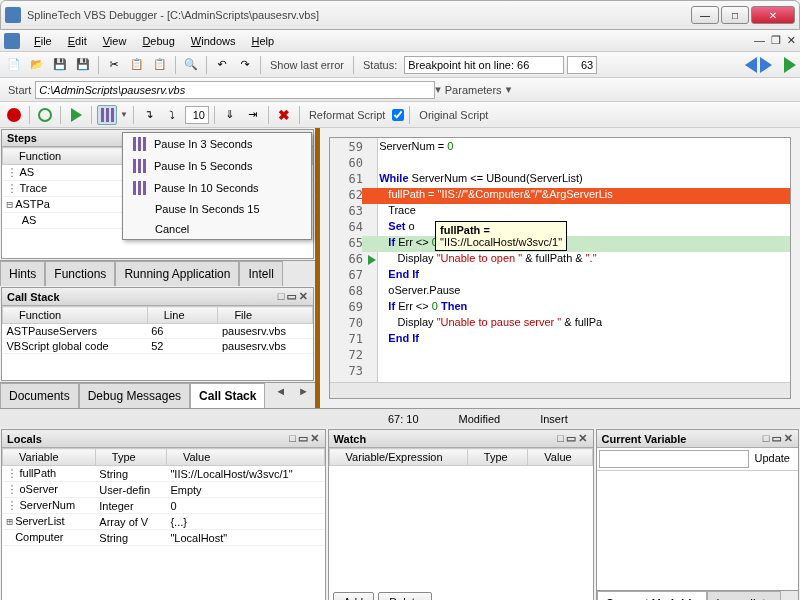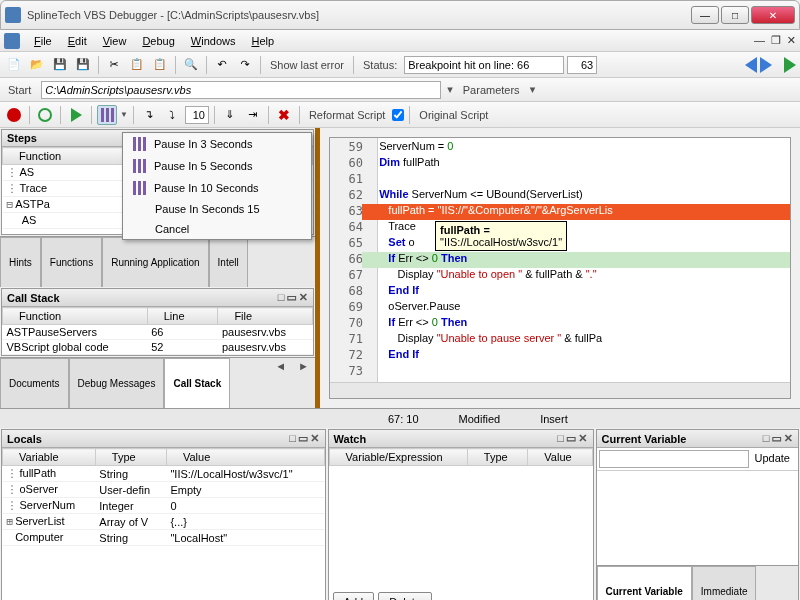--- a/index.html
+++ b/index.html
@@ -17,39 +17,39 @@
 .mdibtns{margin-left:auto;display:flex;gap:6px;color:#333}
 .toolbar{height:26px;background:linear-gradient(to bottom,#fafafa,#eaeaea);border-bottom:1px solid #ccc;display:flex;align-items:center;padding:0 4px;gap:3px}
 .tbtn{width:20px;height:20px;display:flex;align-items:center;justify-content:center;border-radius:2px}
 .sep{width:1px;height:18px;background:#bbb;margin:0 2px}
 .tlabel{color:#444;padding:0 4px}
 .tinput{border:1px solid #aaa;height:18px;padding:0 3px;background:#fff}
 .navbtn{width:0;height:0;border-style:solid}
 .navbtn.left{border-width:8px 12px 8px 0;border-color:transparent #3a7bd5 transparent transparent}
 .navbtn.right{border-width:8px 0 8px 12px;border-color:transparent transparent transparent #3a7bd5}
 .navbtn.go{border-width:8px 0 8px 12px;border-color:transparent transparent transparent #2a9d3f}
-.toolbar2{height:24px;background:linear-gradient(to bottom,#fafafa,#eaeaea);border-bottom:1px solid #ccc;display:flex;align-items:center;padding:0 4px;gap:6px}
+.toolbar2{height:24px;background:linear-gradient(to bottom,#fafafa,#eaeaea);border-bottom:1px solid #ccc;display:flex;align-items:center;padding:0 4px;gap:0}
 .debugbar{height:26px;background:linear-gradient(to bottom,#fafafa,#eaeaea);border-bottom:1px solid #ccc;display:flex;align-items:center;padding:0 4px;gap:3px}
 .rec{width:14px;height:14px;background:#c00;border-radius:50%}
 .circ{width:14px;height:14px;border:2px solid #2a9d3f;border-radius:50%}
 .play{width:0;height:0;border-width:7px 0 7px 11px;border-style:solid;border-color:transparent transparent transparent #2a9d3f}
 .pauseicon{display:flex;gap:2px}
 .pauseicon span{width:3px;height:14px;background:#7a5ca8}
 .xbtn{color:#c00;font-weight:bold;font-size:14px}
 .chk{width:12px;height:12px}
 .main{display:flex;height:280px}
 .leftpane{width:320px;display:flex;flex-direction:column;border-right:5px solid #a16207}
 .panel{border:1px solid #999;margin:1px;background:#fff;display:flex;flex-direction:column}
 .panelhead{background:linear-gradient(to bottom,#f0f0f0,#d8d8d8);padding:2px 5px;font-weight:bold;border-bottom:1px solid #aaa;display:flex;align-items:center}
 .panelhead .pbtns{margin-left:auto;display:flex;gap:2px;font-size:9px;color:#555}
 .table{width:100%;border-collapse:collapse;font-size:11px}
 .table th{background:linear-gradient(to bottom,#f8f8f8,#e0e0e0);border:1px solid #ccc;padding:2px 16px;text-align:left;font-weight:normal}
 .table td{padding:1px 4px;border-bottom:1px solid #f0f0f0}
 .tabs{display:flex;background:#e8e8e8;border-top:1px solid #999}
-.tab{padding:19px 8px;border:1px solid #aaa;border-bottom:none;background:#e0e0e0;font-size:10px}
+.tab{padding:5px 8px;border:1px solid #aaa;border-bottom:none;background:#e0e0e0;font-size:12px}
 .tab.active{background:#fff;font-weight:bold}
 .editor{flex:1;background:#fff;border:1px solid #999;margin:9px;position:relative;overflow:hidden}
 .gutter{position:absolute;left:0;top:0;width:48px;background:#f0f0f0;border-right:1px solid #ccc;height:100%;padding-top:2px}
 .lineno{height:16px;text-align:right;padding-right:14px;color:#666;font-family:Consolas,monospace;font-size:12px;position:relative}
 .lineno.current::after{content:"";position:absolute;right:1px;top:3px;width:0;height:0;border-width:5px 0 5px 8px;border-style:solid;border-color:transparent transparent transparent #2a9d3f}
 .code{position:absolute;left:32px;top:0;right:0;padding-top:2px;font-family:Consolas,monospace;font-size:12px}
 .codeline{height:16px;white-space:pre;padding-left:8px}
 .codeline.bp{background:#e52;color:#fff}
 .codeline.cur{background:#c8e8c8}
 .kw{color:#0000c8;font-weight:bold}
@@ -259,21 +259,20 @@
         <div class="lineno">67</div>
       <div class="lineno">68</div>
         <div class="lineno">69</div>
         <div class="lineno">70</div>
       <div class="lineno">71</div>
         <div class="lineno">72</div>
         <div class="lineno">73</div>
     </div>
     <div class="code">
       <div class="codeline">   ServerNum = <span class="num">0</span></div>
-      <div class="codeline">   <span class="kw">Dim</span> fullPath</div>
       <div class="codeline"></div>
       <div class="codeline">   <span class="kw">While</span> ServerNum &lt;= UBound(ServerList)</div>
       <div class="codeline bp">      fullPath = "IIS://"&amp;Computer&amp;"/"&amp;ArgServerLis</div>
       <div class="codeline">      Trace</div>
       <div class="codeline">      <span class="kw">Set</span> o</div>
       <div class="codeline cur">      <span class="kw">If</span> Err &lt;&gt; <span class="num">0</span> <span class="kw">Then</span></div>
       <div class="codeline">         Display <span class="str">"Unable to open "</span> &amp; fullPath &amp; <span class="str">"."</span></div>
       <div class="codeline">      <span class="kw">End If</span></div>
       <div class="codeline">      oServer.Pause</div>
       <div class="codeline">      <span class="kw">If</span> Err &lt;&gt; <span class="num">0</span> <span class="kw">Then</span></div>

